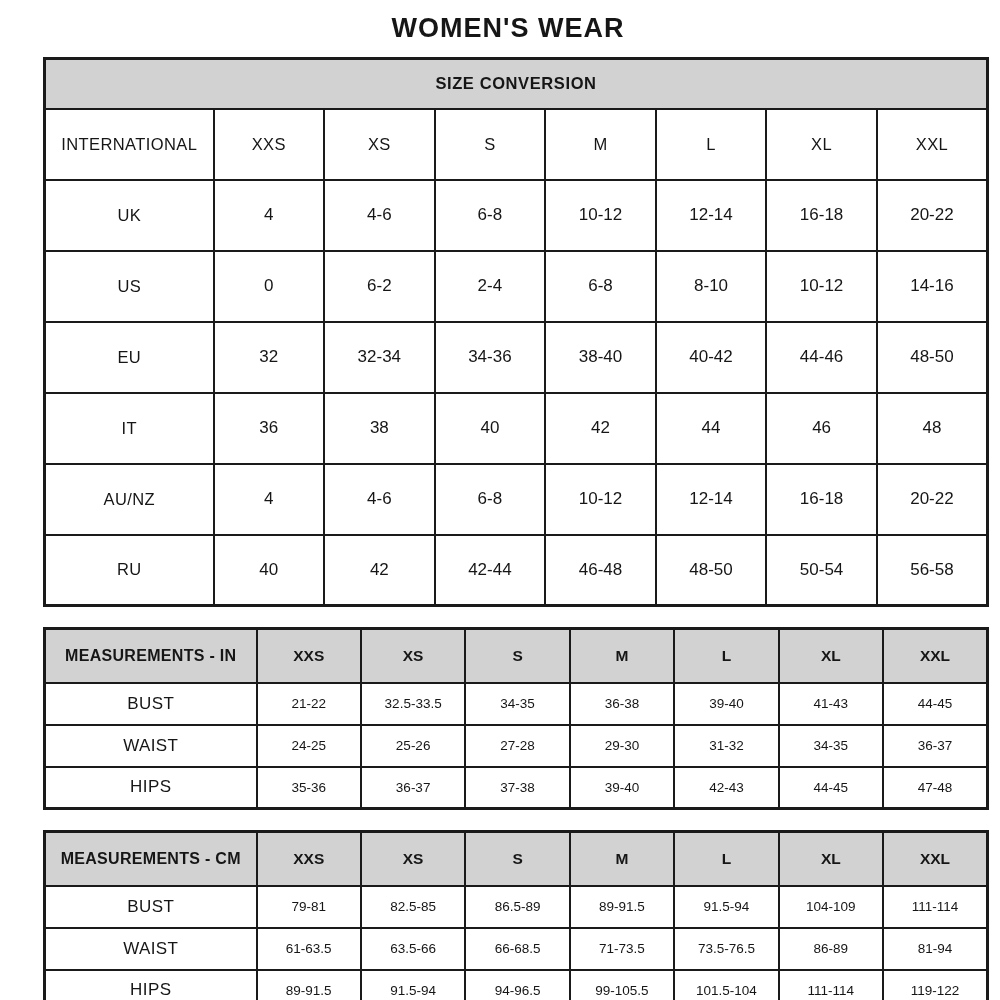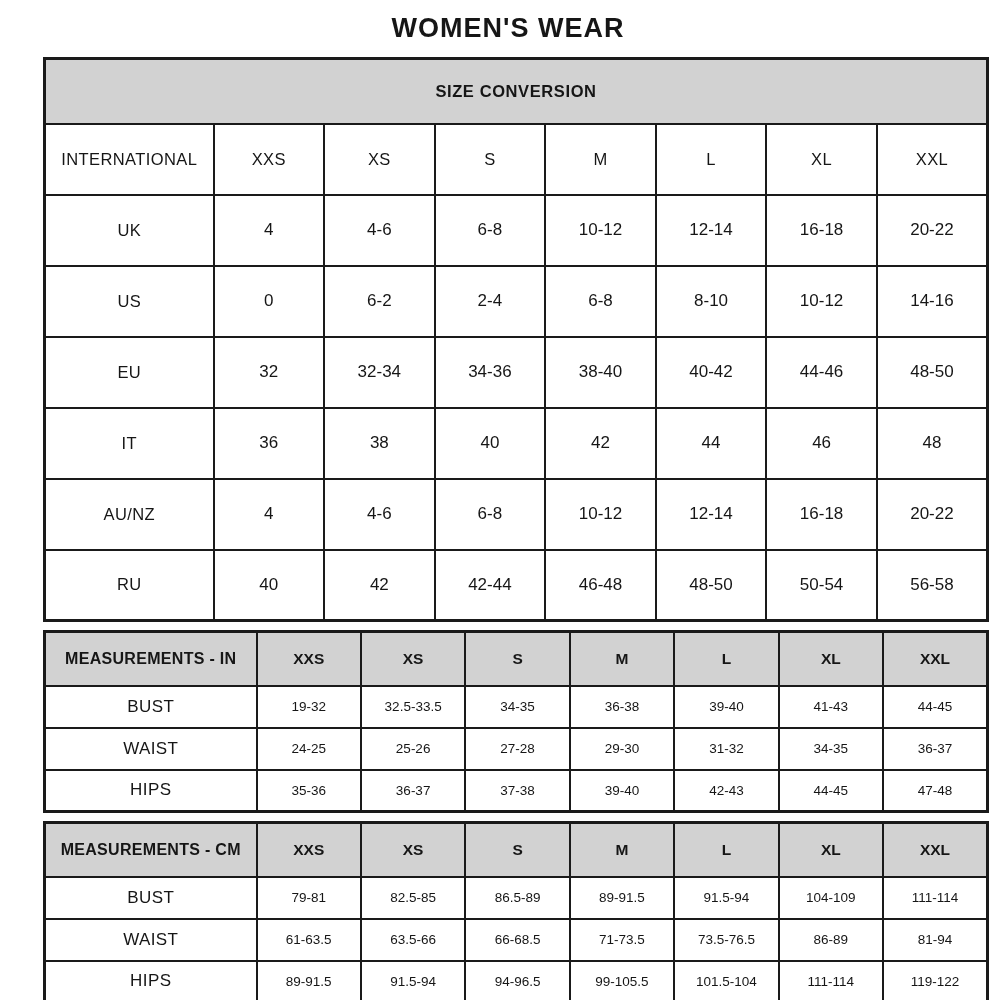--- a/index.html
+++ b/index.html
@@ -22,32 +22,32 @@
     letter-spacing: 1px;
     line-height: 37px;
     color: var(--text, #161616);
   }
   table {
     border-collapse: collapse;
     width: 946px;
     table-layout: fixed;
     border: 3px solid var(--border, #1a1a1a);
   }
-  .gap { margin-top: 8px; }
+  .gap { margin-top: 20px; }
   td {
     border: 2px solid var(--border, #1a1a1a);
     text-align: center;
     vertical-align: middle;
     padding: 0 4px;
     background: #ffffff;
   }
   
   .conv col.c-first { width: 169px; }
   .conv tr { height: 71px; }
-  .conv tr.title-row { height: 65px; }
+  .conv tr.title-row { height: 50px; }
   .conv td { font-size: 17px; }
   .conv td.title-cell {
     background: var(--header-bg, #d2d2d2);
     font-weight: bold;
     font-size: 16.5px;
     letter-spacing: 0.6px;
   }
   .conv td.row-label,
   .conv td.size-label { font-size: 16.5px; letter-spacing: 0.4px; }
   
@@ -163,21 +163,21 @@
           <td class="head size-head">XXS</td>
           <td class="head size-head">XS</td>
           <td class="head size-head">S</td>
           <td class="head size-head">M</td>
           <td class="head size-head">L</td>
           <td class="head size-head">XL</td>
           <td class="head size-head">XXL</td>
         </tr>
         <tr>
           <td class="row-label">BUST</td>
-          <td class="value">19-32</td>
+          <td class="value">21-22</td>
           <td class="value">32.5-33.5</td>
           <td class="value">34-35</td>
           <td class="value">36-38</td>
           <td class="value">39-40</td>
           <td class="value">41-43</td>
           <td class="value">44-45</td>
         </tr>
         <tr>
           <td class="row-label">WAIST</td>
           <td class="value">24-25</td>

